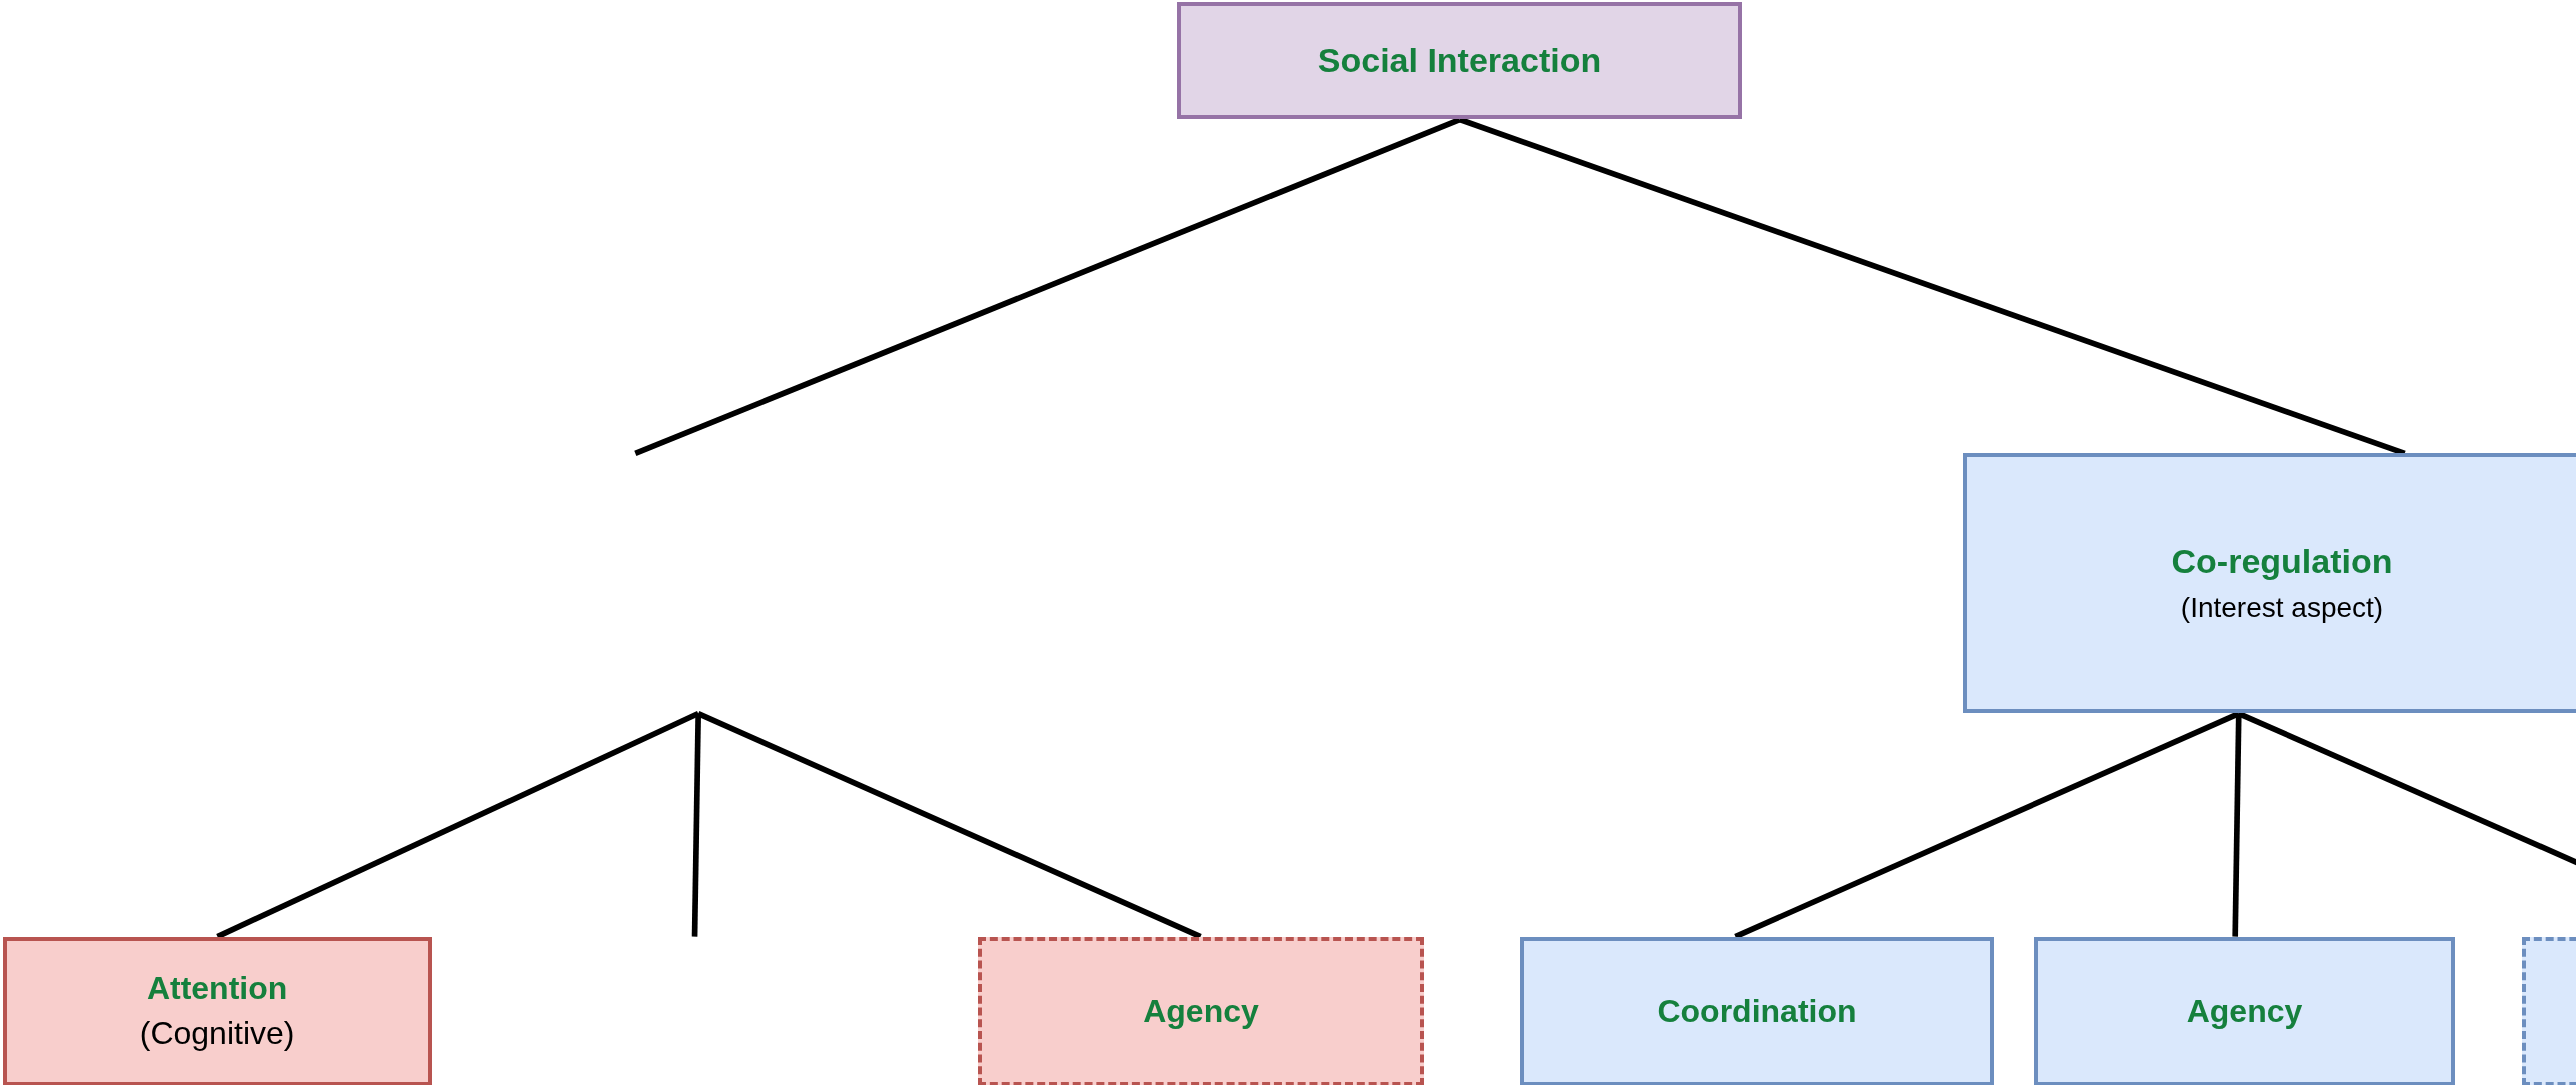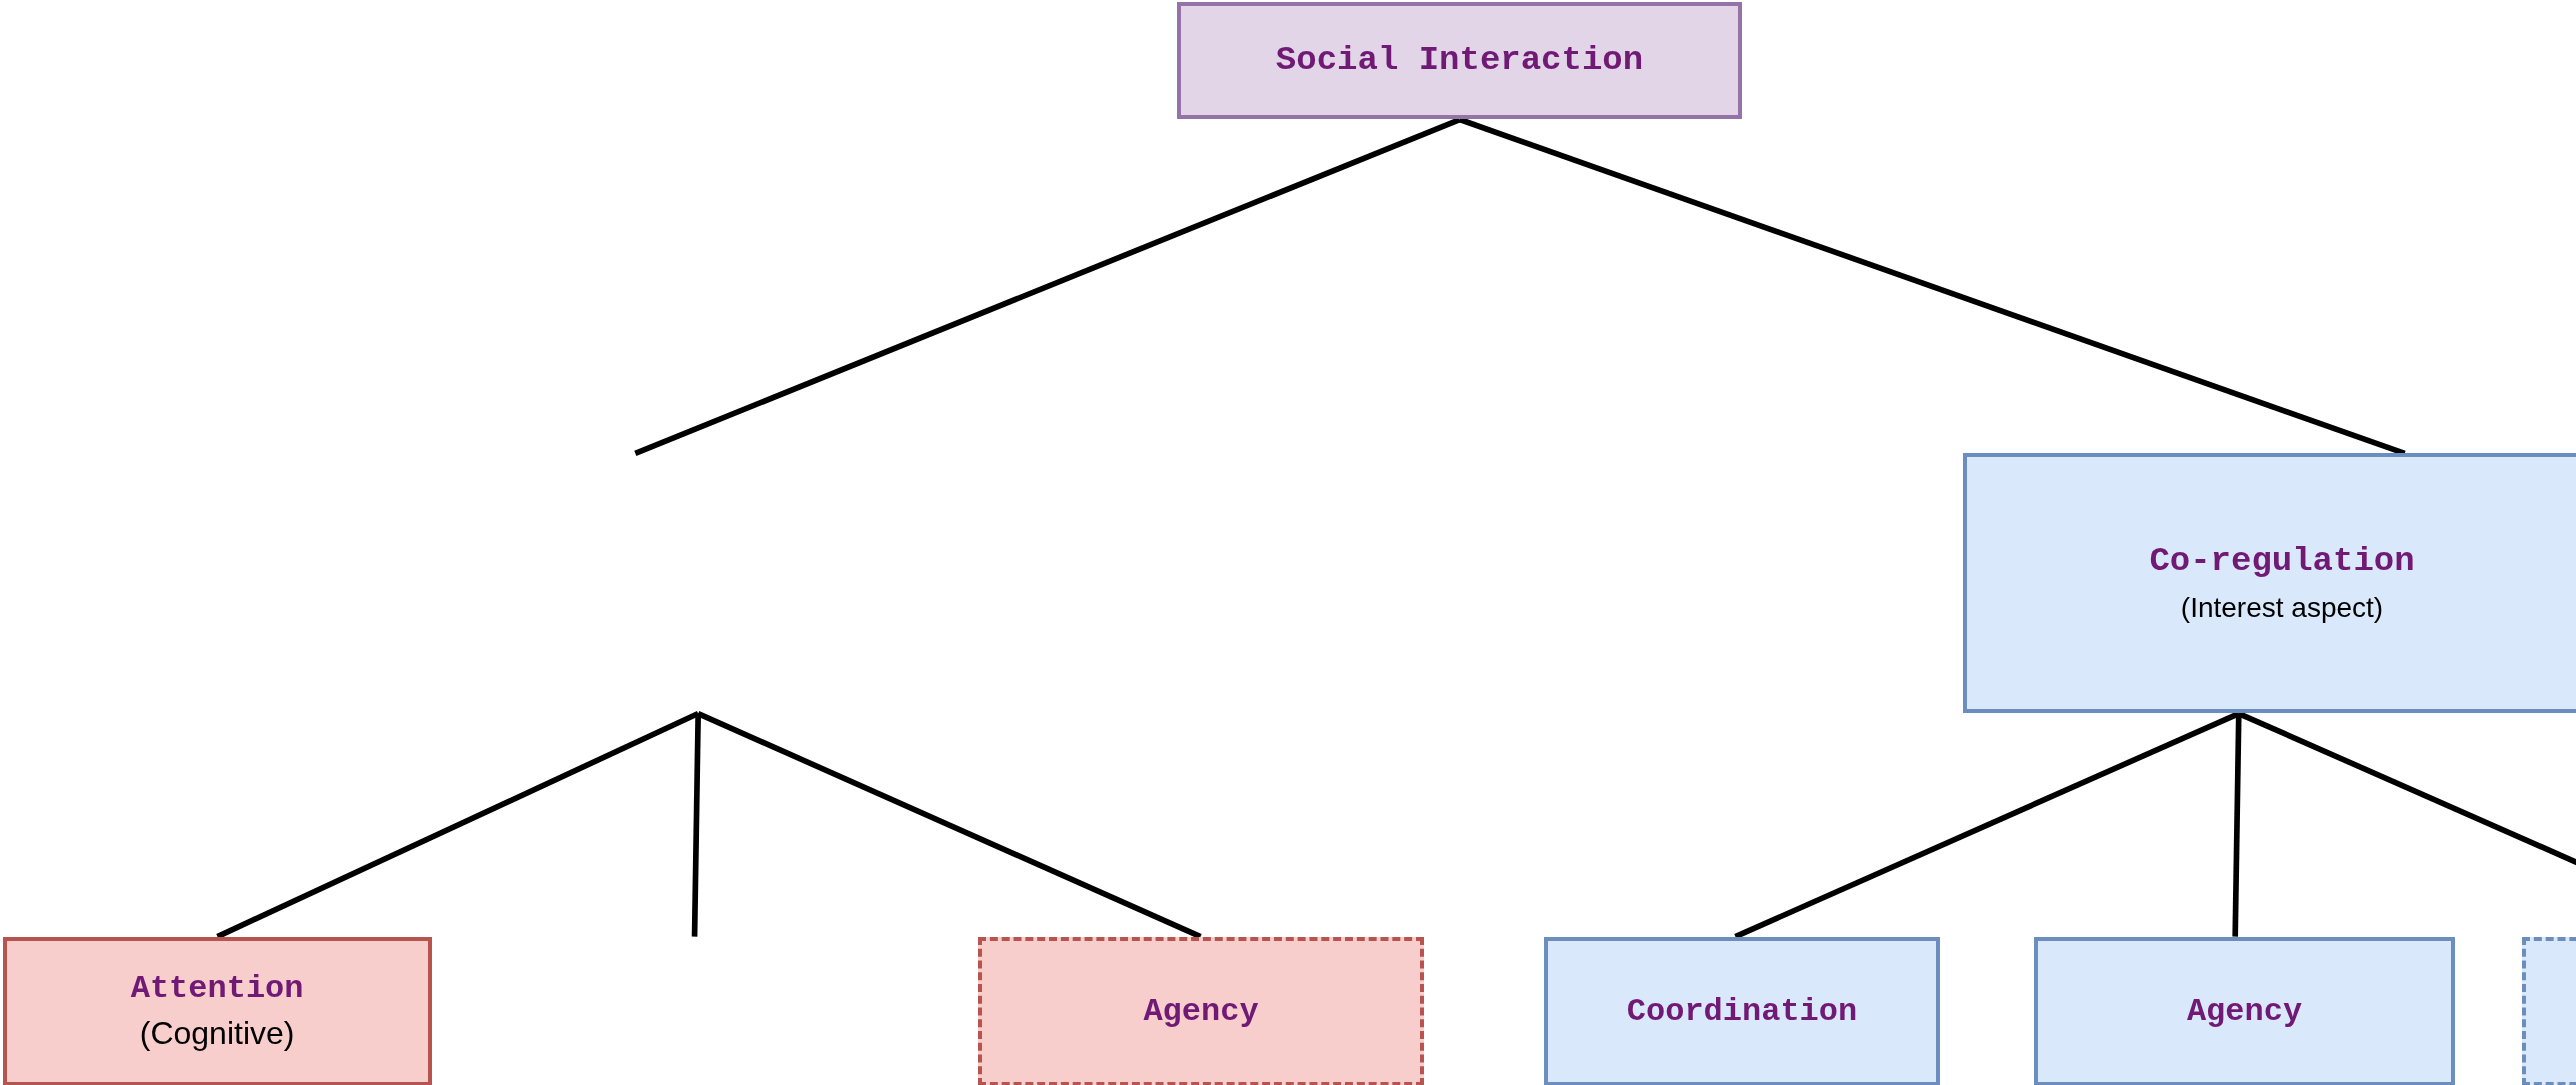--- a/index.html
+++ b/index.html
@@ -29,23 +29,22 @@
     box-sizing: border-box;
     display: flex;
     flex-direction: column;
     align-items: center;
     justify-content: center;
     text-align: center;
     z-index: 5;
   }
   .node .title {
     font-weight: bold;
-    color: #701a75;
+    color: #15803d;
     line-height: 1.05;
-    font-family: Liberation Mono, monospace;
   }
   .node .sub {
     font-weight: normal;
     color: #000000;
     line-height: 1.05;
   }
 
   
   #node-root {
     left: 1177px;
@@ -101,24 +100,23 @@
   #node-affect {
     left: 978px;
     top: 937px;
     width: 446px;
     background: #f8cecc;
     border: 4.6px dashed #b85450;
   }
   #node-coordination {
     left: 1520px;
     top: 937px;
-    width: 396px;
+    width: 474px;
     background: #dae8fc;
     border: 4.6px solid #6c8ebf;
-    margin-left: 24px;
   }
   #node-agency {
     left: 2012px;
     top: 937px;
     width: 421px;
     background: #dae8fc;
     border: 4.6px solid #6c8ebf;
     margin-left: 22px;
   }
   #node-competence {

